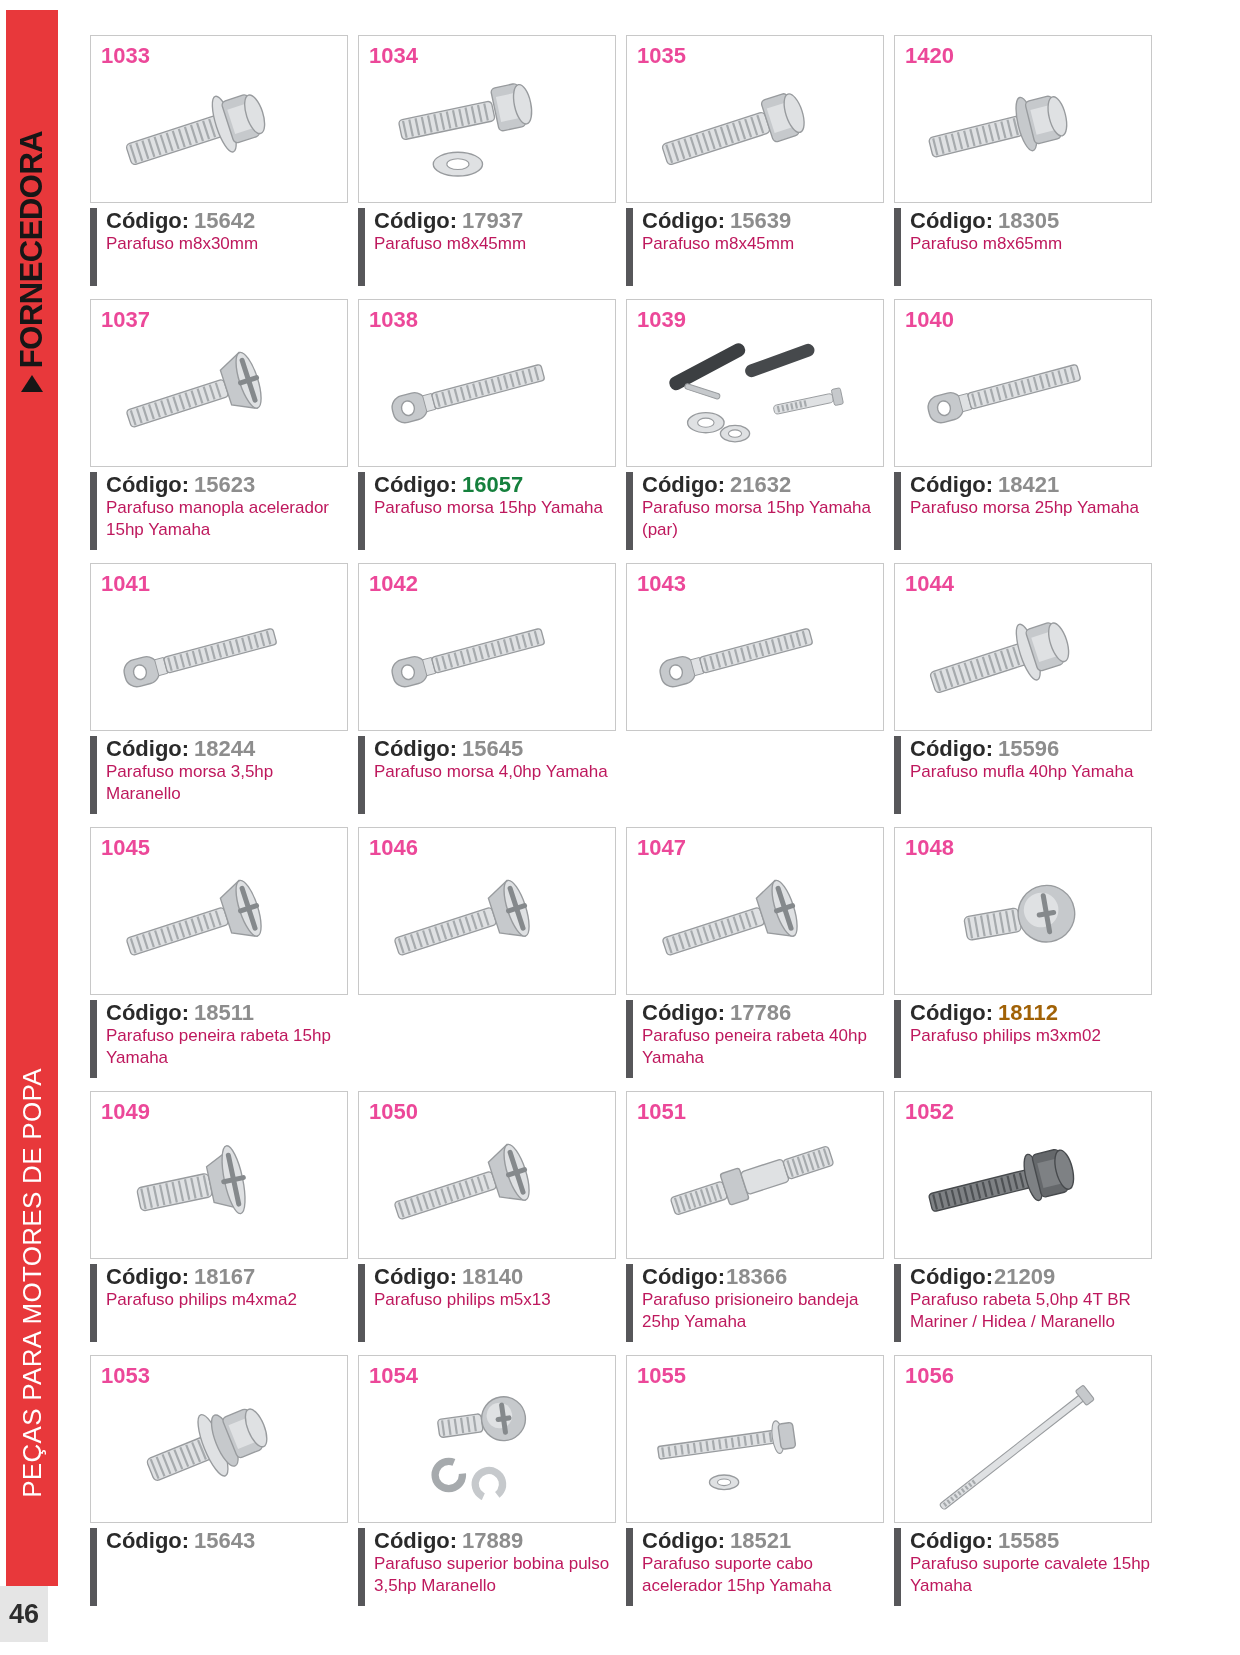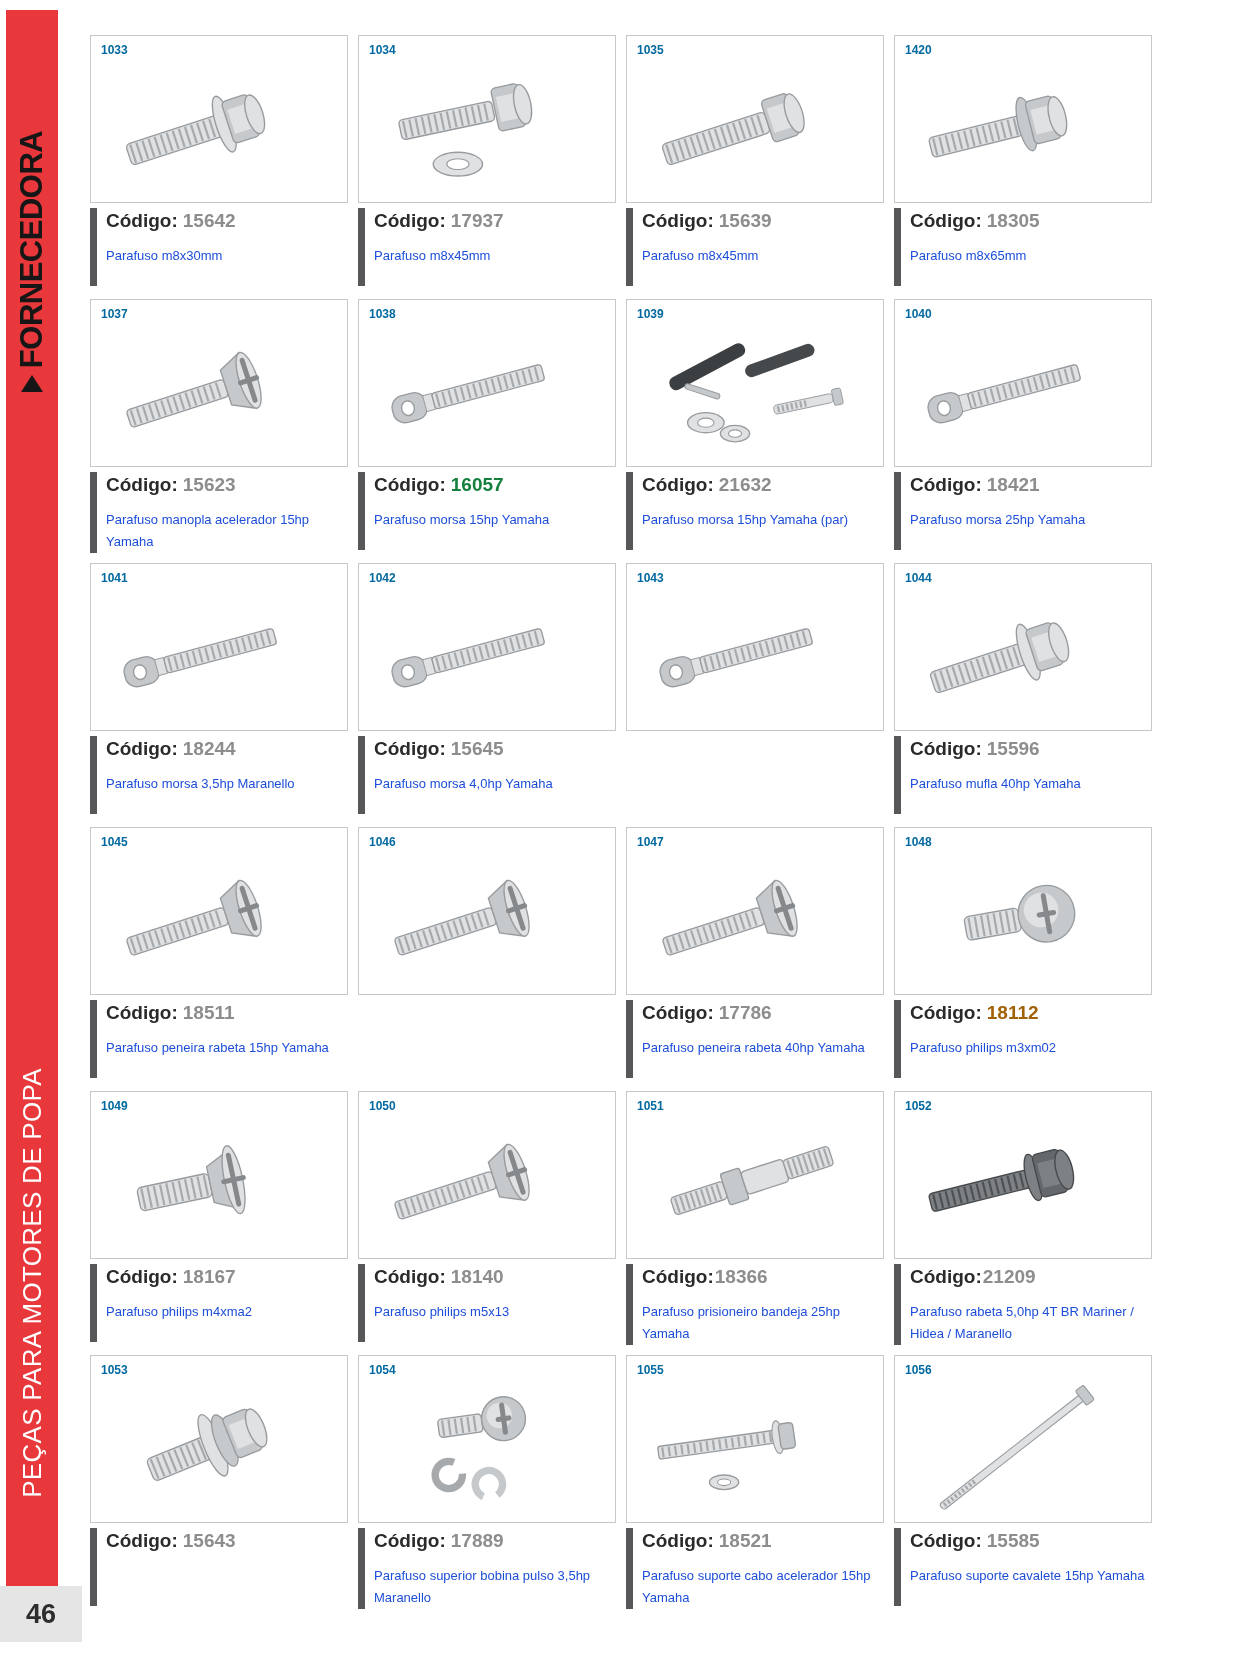--- a/index.html
+++ b/index.html
@@ -6,33 +6,33 @@
   body{
     width:1240px;height:1655px;position:relative;background:#ffffff;
     font-family:"Liberation Sans",sans-serif;overflow:hidden;
   }
   
   .band{position:absolute;left:6px;top:10px;width:52px;height:1576px;background:#e8383b;}
   .rot{position:absolute;transform:rotate(-90deg);transform-origin:0 0;display:flex;align-items:center;justify-content:center;}
   .logo{left:6px;top:418px;width:313px;height:52px;gap:7px;font-weight:bold;font-size:31px;letter-spacing:-0.5px;color:#161616;}
   .cat{left:6px;top:1478px;width:390px;height:52px;font-size:26px;color:#ffffff;letter-spacing:0.3px;white-space:nowrap;}
   .tri{width:0;height:0;border-top:11px solid transparent;border-bottom:11px solid transparent;border-left:17px solid #161616;}
-  .pagebox{position:absolute;left:0;top:1586px;width:82px;height:56px;background:#e5e5e5;display:flex;align-items:center;justify-content:center;font-weight:bold;font-size:27px;color:#2d2d2d;}
+  .pagebox{position:absolute;left:0;top:1586px;width:48px;height:56px;background:#e5e5e5;display:flex;align-items:center;justify-content:center;font-weight:bold;font-size:27px;color:#2d2d2d;}
   
   .grid{position:absolute;left:90px;top:35px;width:1062px;display:grid;grid-template-columns:repeat(4,258px);column-gap:10px;grid-auto-rows:264px;}
   .cell{position:relative;}
   .imgbox{height:168px;border:1px solid #c8c8c8;background:#fff;position:relative;box-sizing:border-box;}
-  .inum{position:absolute;left:10px;top:7px;font-weight:bold;font-size:12px;color:#0369a1;}
+  .inum{position:absolute;left:10px;top:7px;font-weight:bold;font-size:22px;color:#ec4899;}
   .photo{position:absolute;left:0;top:14px;right:0;bottom:0;display:flex;align-items:center;justify-content:center;}
   .photo svg{width:86%;height:84%;}
   .label{margin-top:5px;border-left:7px solid #57575a;padding:2px 0 0 9px;min-height:76px;}
-  .codeline{font-size:19px;font-weight:bold;color:#2a2a2a;line-height:22px;}
+  .codeline{font-size:22px;font-weight:bold;color:#2a2a2a;line-height:22px;}
   .codeline .cn{color:#8d8d8d;margin-left:5px;}
   .codeline .cn.tight{margin-left:1px;}
-  .desc{font-size:13px;color:#1d4ed8;line-height:22px;margin-top:13px;max-width:243px;}
+  .desc{font-size:17px;color:#be185d;line-height:22px;margin-top:1px;max-width:243px;}
 </style>
 </head>
 <body>
 
 <div class="band" style="background: rgb(232, 56, 59);"></div>
 
 <div class="rot logo">
   <span class="tri"></span>
   <span>FORNECEDORA</span>
 </div>

